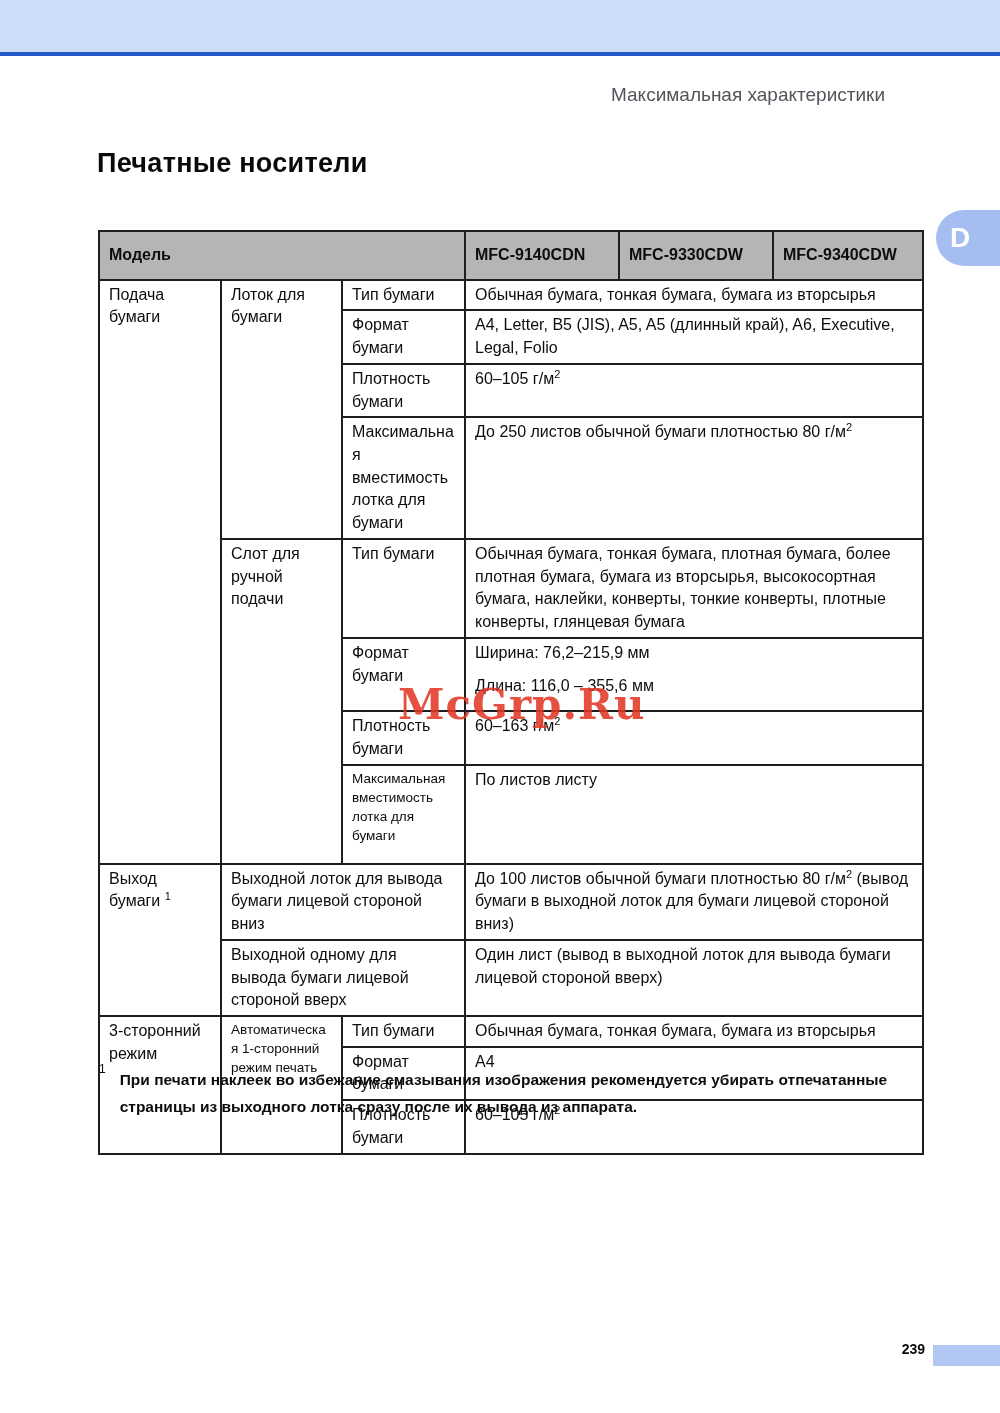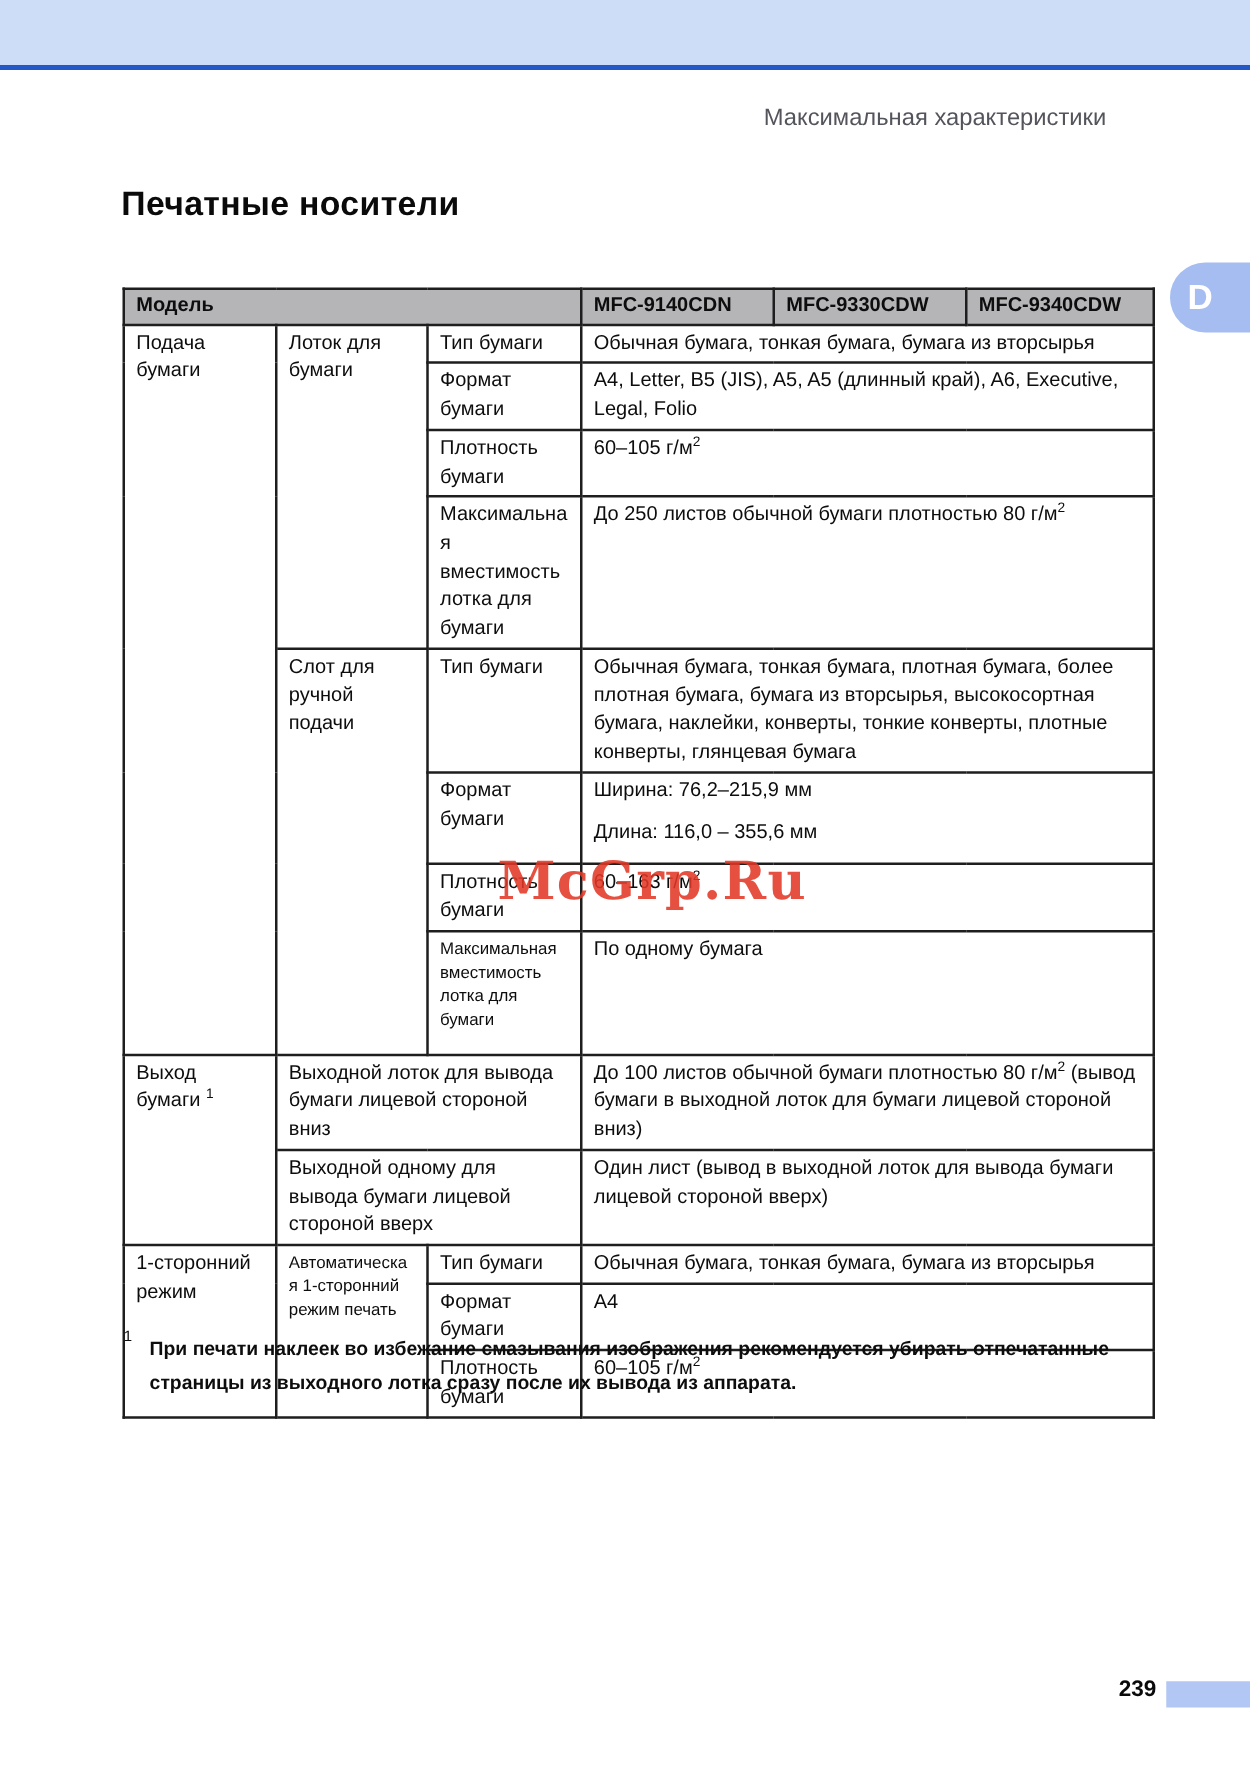--- a/index.html
+++ b/index.html
@@ -17,34 +17,34 @@
     display:flex;align-items:center;padding-left:14px;box-sizing:border-box;
   }
   .spec-table{
     position:absolute;left:98px;top:230px;width:824px;border-collapse:collapse;
     table-layout:fixed;font-size:16px;
   }
   .spec-table th,.spec-table td{
     border:2px solid #1e1e1e;vertical-align:top;text-align:left;
     padding:3px 9px;line-height:1.42;font-weight:normal;word-wrap:break-word;
   }
-  .spec-table thead th{background:#b5b5b8;vertical-align:middle;font-weight:bold;padding:2px 9px;}
+  .spec-table thead th{background:#b5b5b8;vertical-align:middle;font-weight:bold;padding:12px 9px;}
   .b{font-weight:bold;border-radius:11px;}
   .small{font-size:13.5px;line-height:1.45;}
   .spec-table sup,.footnote .marker{font-size:11px;line-height:0;vertical-align:super;}
   .fmt p{margin:0 0 10px 0;}
   .watermark{
     position:absolute;left:398px;top:680px;
     font-family:"DejaVu Serif","Liberation Serif",serif;font-weight:bold;
     font-size:42px;color:#e23726;opacity:.87;letter-spacing:1px;white-space:nowrap;
   }
   .footnote{position:absolute;left:99px;top:1066px;display:flex;gap:14px;}
   .footnote .marker{font-size:12px;padding-top:3px;}
   .footnote .fn-text{width:795px;font-size:15.5px;line-height:27px;color:#0d0d0e;font-weight:bold;}
-  .page-number{position:absolute;left:0;top:1341px;width:925px;text-align:right;font-size:18px;font-weight:bold;color:#0a0a0b;}
+  .page-number{position:absolute;left:0;top:1341px;width:925px;text-align:right;font-size:14px;font-weight:bold;color:#0a0a0b;}
   .page-bar{position:absolute;left:933px;top:1345px;width:67px;height:21px;background:#b2c7f3;}
 </style>
 </head>
 <body>
 
 <div class="page">
 
   <div class="band"></div>
   <div class="rule"></div>
 
@@ -103,33 +103,33 @@
           <p>Ширина: 76,2–215,9 мм</p>
           <p>Длина: 116,0 – 355,6 мм</p>
         </td>
       </tr>
       <tr style="height:49px">
         <td>Плотность бумаги</td>
         <td colspan="3"><span>60–163 г/м</span><sup>2</sup></td>
       </tr>
       <tr style="height:99px">
         <td class="small">Максимальная вместимость лотка для бумаги</td>
-        <td colspan="3">По одному бумага</td>
+        <td colspan="3">По листов листу</td>
       </tr>
       <tr style="height:72px">
         <td rowspan="2" class="b"><span>Выход бумаги</span> <sup>1</sup></td>
         <td colspan="2">Выходной лоток для вывода бумаги лицевой стороной вниз</td>
         <td colspan="3"><span>До 100 листов обычной бумаги плотностью 80 г/м</span><sup>2</sup><span> (вывод бумаги в выходной лоток для бумаги лицевой стороной вниз)</span></td>
       </tr>
       <tr style="height:74px">
         <td colspan="2">Выходной одному для вывода бумаги лицевой стороной вверх</td>
         <td colspan="3">Один лист (вывод в выходной лоток для вывода бумаги лицевой стороной вверх)</td>
       </tr>
       <tr style="height:26px">
-        <td rowspan="3" class="b">1-сторонний режим</td>
+        <td rowspan="3" class="b">3-сторонний режим</td>
         <td rowspan="3" class="small">Автоматическая 1-сторонний режим печать</td>
         <td>Тип бумаги</td>
         <td colspan="3">Обычная бумага, тонкая бумага, бумага из вторсырья</td>
       </tr>
       <tr style="height:50px">
         <td>Формат бумаги</td>
         <td colspan="3">A4</td>
       </tr>
       <tr style="height:49px">
         <td>Плотность бумаги</td>

